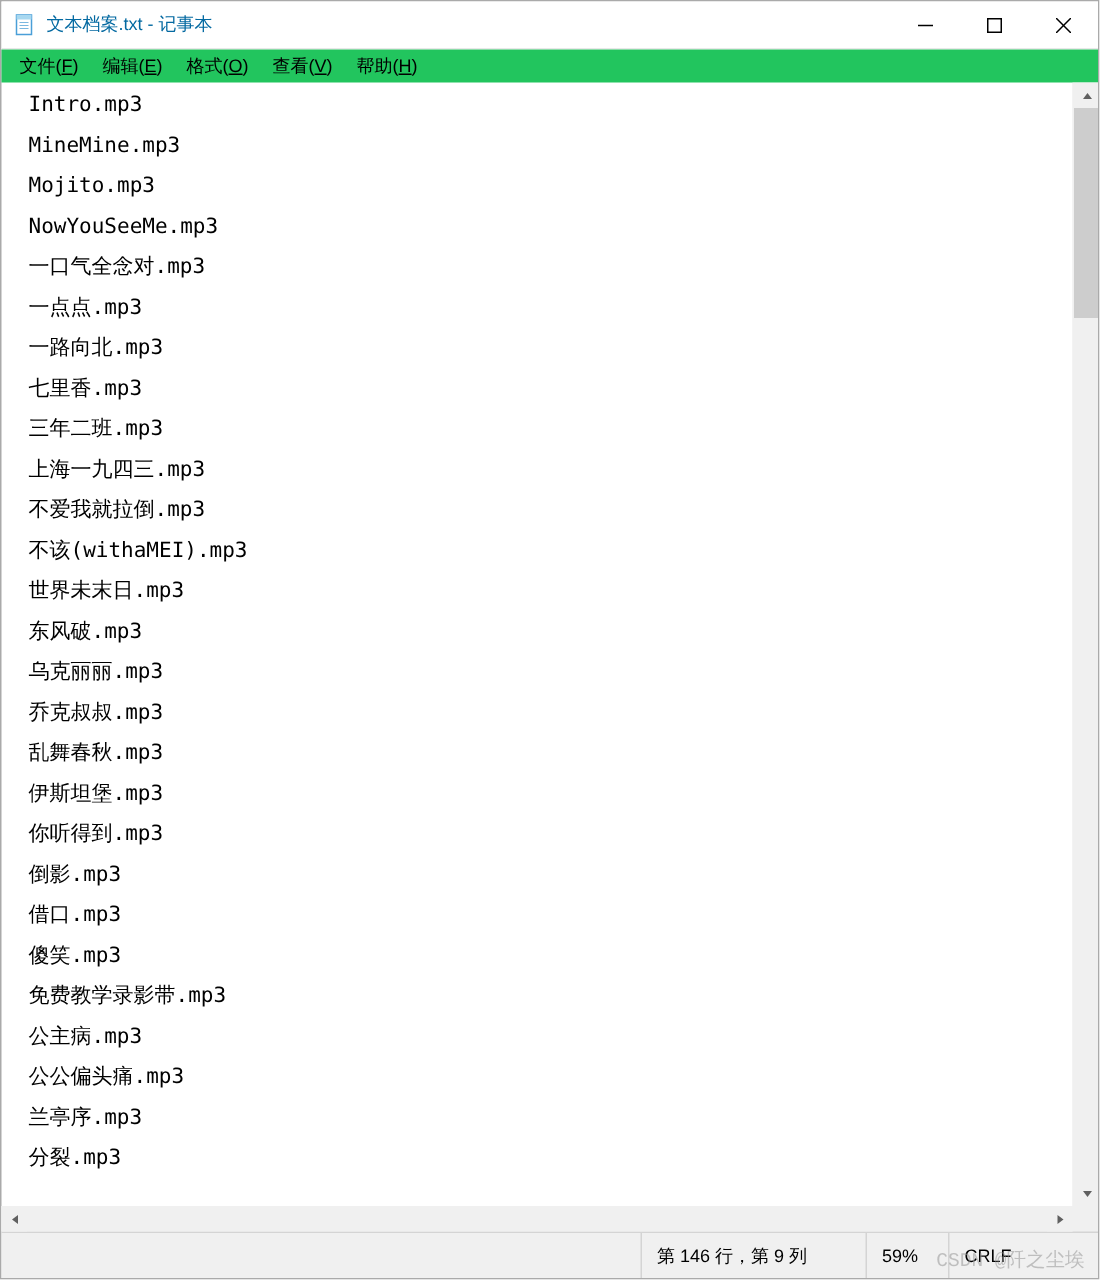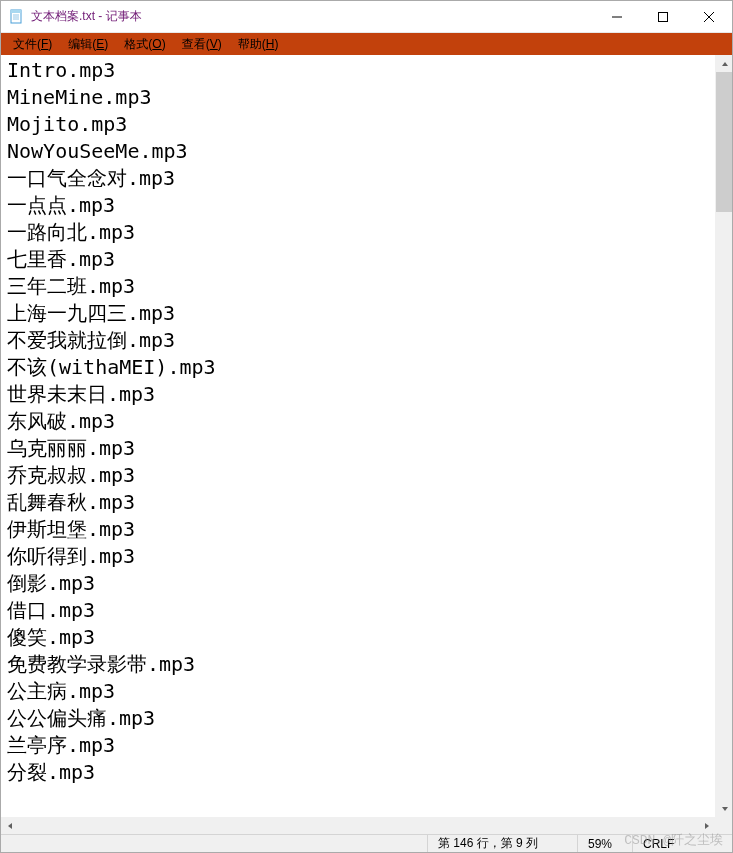--- a/index.html
+++ b/index.html
@@ -34,21 +34,21 @@
     .titlebar-icon {
       width: 16px;
       height: 16px;
       margin-right: 6px;
       display: flex;
       align-items: center;
       justify-content: center;
     }
     .titlebar-title {
       font-size: 12px;
-      color: #701a75;
+      color: #0369a1;
       flex: 1;
     }
     .win-controls {
       display: flex;
       height: 100%;
     }
     .win-btn {
       width: 46px;
       height: 100%;
       display: flex;
@@ -57,39 +57,39 @@
       font-family: "Segoe MDL2 Assets", sans-serif;
       font-size: 10px;
       cursor: pointer;
     }
     .menubar {
       height: 22px;
       display: flex;
       align-items: center;
       padding: 0 4px;
       font-size: 12px;
-      background: #c2410c;
+      background: #22c55e;
     }
     .menu-item {
       padding: 2px 8px;
       cursor: pointer;
     }
     .menu-u {
       text-decoration: underline;
     }
     .content-area {
       flex: 1;
       display: flex;
       overflow: hidden;
       position: relative;
     }
     .text-content {
       flex: 1;
-      padding: 2px 6px;
-      font-size: 20px;
+      padding: 2px 18px;
+      font-size: 14px;
       line-height: 27px;
       color: #000000;
       overflow: hidden;
       white-space: pre;
       font-family: "Microsoft YaHei", Consolas, monospace;
     }
     .vscroll {
       width: 17px;
       background: #f0f0f0;
       position: relative;
@@ -139,21 +139,21 @@
       cursor: pointer;
     }
     .hscroll-btn.left { position: absolute; left: 0; top: 0; }
     .hscroll-btn.right { position: absolute; right: 0; top: 0; }
     .hscroll-corner {
       width: 17px;
       height: 17px;
       background: #f0f0f0;
     }
     .statusbar {
-      height: 18px;
+      height: 31px;
       background: #f0f0f0;
       border-top: 1px solid #d4d4d4;
       display: flex;
       align-items: center;
       font-size: 12px;
       color: #000000;
       padding-left: 28px;
     }
     .status-cell {
       padding: 0 10px;

